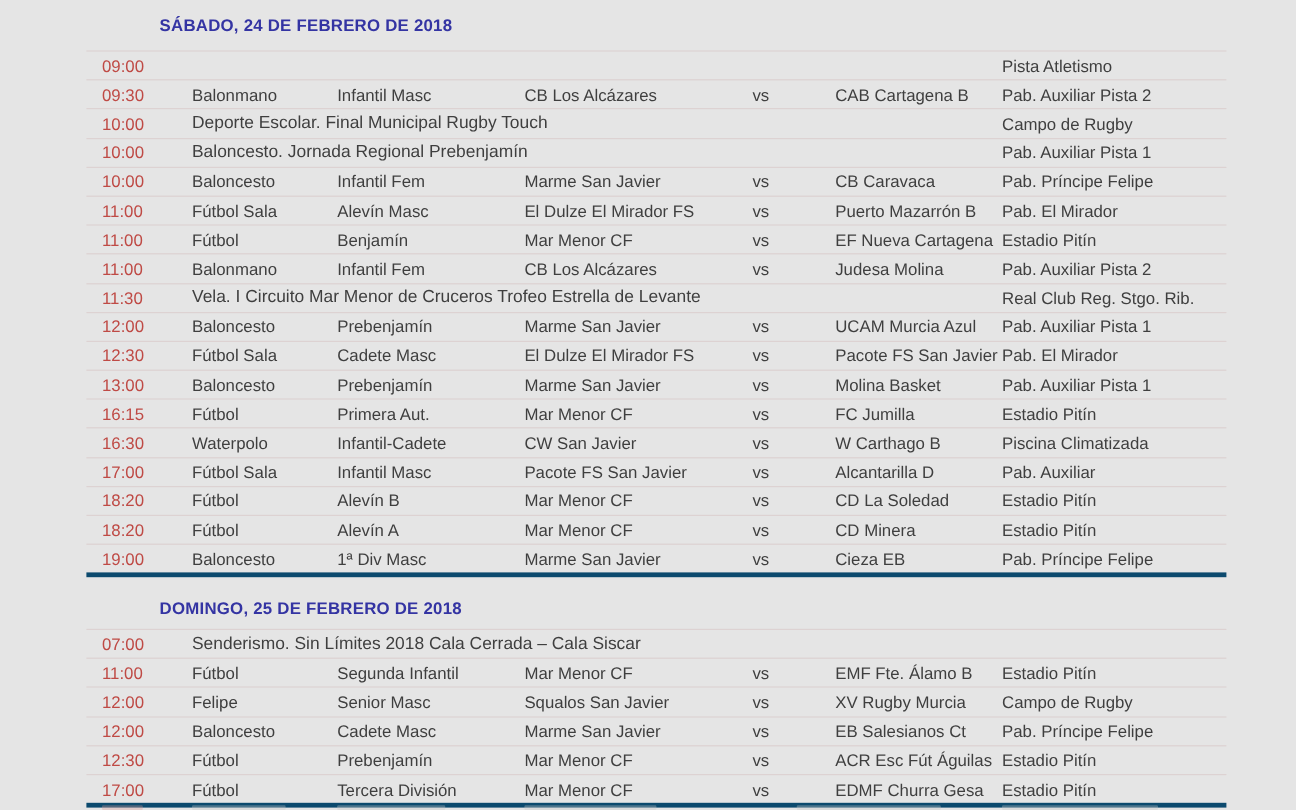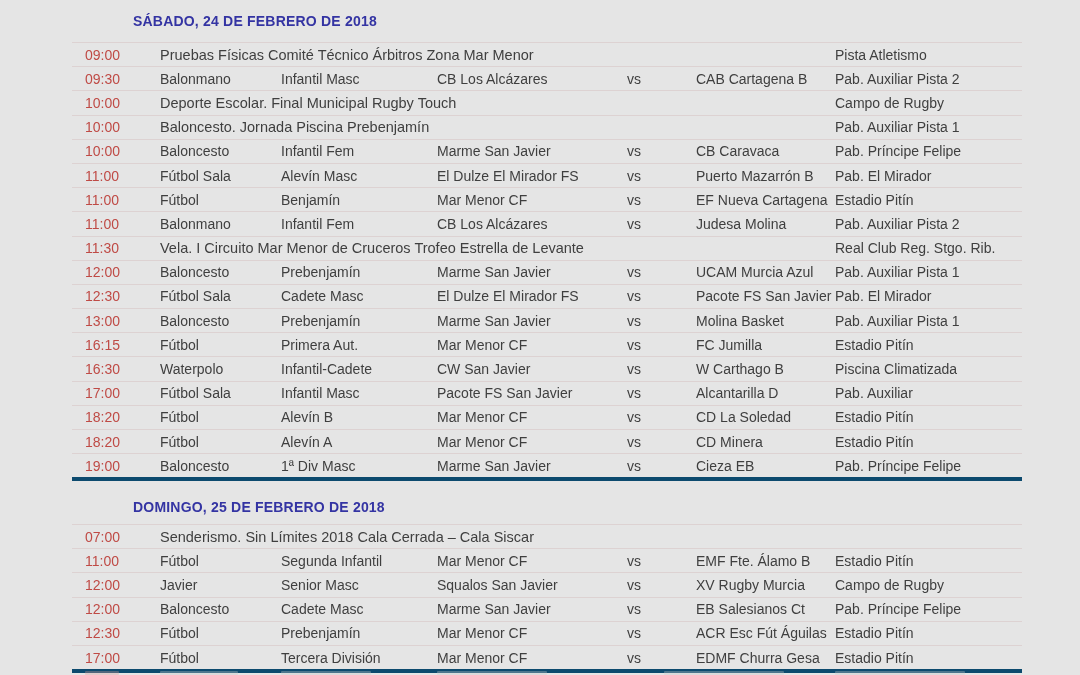--- a/index.html
+++ b/index.html
@@ -61,40 +61,39 @@
 </style>
 </head>
 <body>
 
 <div class="sheet">
 
   <div class="section-title" id="title-0">SÁBADO, 24 DE FEBRERO DE 2018</div>
   <div class="rows" id="rows-0">
       <div class="row">
         <span class="cell c-time">09:00</span>
-        <span class="cell c-event">Pruebas Físicas Comité Técnico Árbitros Zona Mar Menor</span>
         <span class="cell c-venue">Pista Atletismo</span>
       </div>
       <div class="row">
         <span class="cell c-time">09:30</span>
         <span class="cell c-sport">Balonmano</span>
         <span class="cell c-cat">Infantil Masc</span>
         <span class="cell c-team1">CB Los Alcázares</span>
         <span class="cell c-vs">vs</span>
         <span class="cell c-team2">CAB Cartagena B</span>
         <span class="cell c-venue">Pab. Auxiliar Pista 2</span>
       </div>
       <div class="row">
         <span class="cell c-time">10:00</span>
         <span class="cell c-event">Deporte Escolar. Final Municipal Rugby Touch</span>
         <span class="cell c-venue">Campo de Rugby</span>
       </div>
       <div class="row">
         <span class="cell c-time">10:00</span>
-        <span class="cell c-event">Baloncesto. Jornada Piscina Prebenjamín</span>
+        <span class="cell c-event">Baloncesto. Jornada Regional Prebenjamín</span>
         <span class="cell c-venue">Pab. Auxiliar Pista 1</span>
       </div>
       <div class="row">
         <span class="cell c-time">10:00</span>
         <span class="cell c-sport">Baloncesto</span>
         <span class="cell c-cat">Infantil Fem</span>
         <span class="cell c-team1">Marme San Javier</span>
         <span class="cell c-vs">vs</span>
         <span class="cell c-team2">CB Caravaca</span>
         <span class="cell c-venue">Pab. Príncipe Felipe</span>
@@ -224,21 +223,21 @@
         <span class="cell c-time">11:00</span>
         <span class="cell c-sport">Fútbol</span>
         <span class="cell c-cat">Segunda Infantil</span>
         <span class="cell c-team1">Mar Menor CF</span>
         <span class="cell c-vs">vs</span>
         <span class="cell c-team2">EMF Fte. Álamo B</span>
         <span class="cell c-venue">Estadio Pitín</span>
       </div>
       <div class="row">
         <span class="cell c-time">12:00</span>
-        <span class="cell c-sport">Javier</span>
+        <span class="cell c-sport">Felipe</span>
         <span class="cell c-cat">Senior Masc</span>
         <span class="cell c-team1">Squalos San Javier</span>
         <span class="cell c-vs">vs</span>
         <span class="cell c-team2">XV Rugby Murcia</span>
         <span class="cell c-venue">Campo de Rugby</span>
       </div>
       <div class="row">
         <span class="cell c-time">12:00</span>
         <span class="cell c-sport">Baloncesto</span>
         <span class="cell c-cat">Cadete Masc</span>

